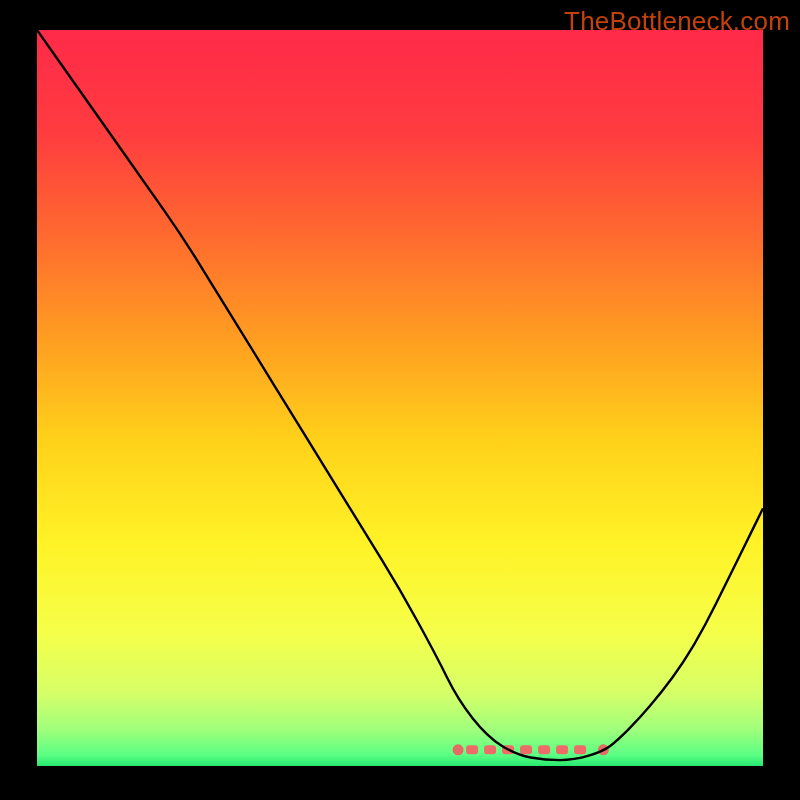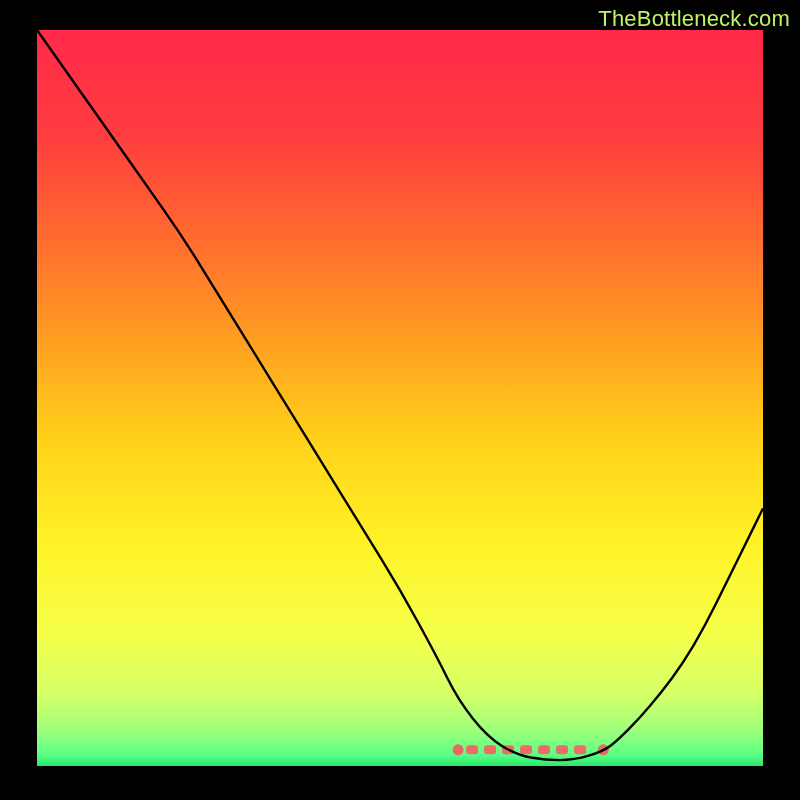--- a/index.html
+++ b/index.html
@@ -14,22 +14,22 @@
   .frame {
     position: relative;
     width: 800px;
     height: 800px;
     background: #000;
   }
   .watermark {
     position: absolute;
     top: 6px;
     right: 10px;
-    color: #bef264;
-    font-size: 22px;
+    color: #c2410c;
+    font-size: 26px;
     font-weight: 500;
     letter-spacing: 0.2px;
     z-index: 10;
   }
   .plot-wrap {
     position: absolute;
     left: 37px;
     top: 30px;
     width: 726px;
     height: 736px;

